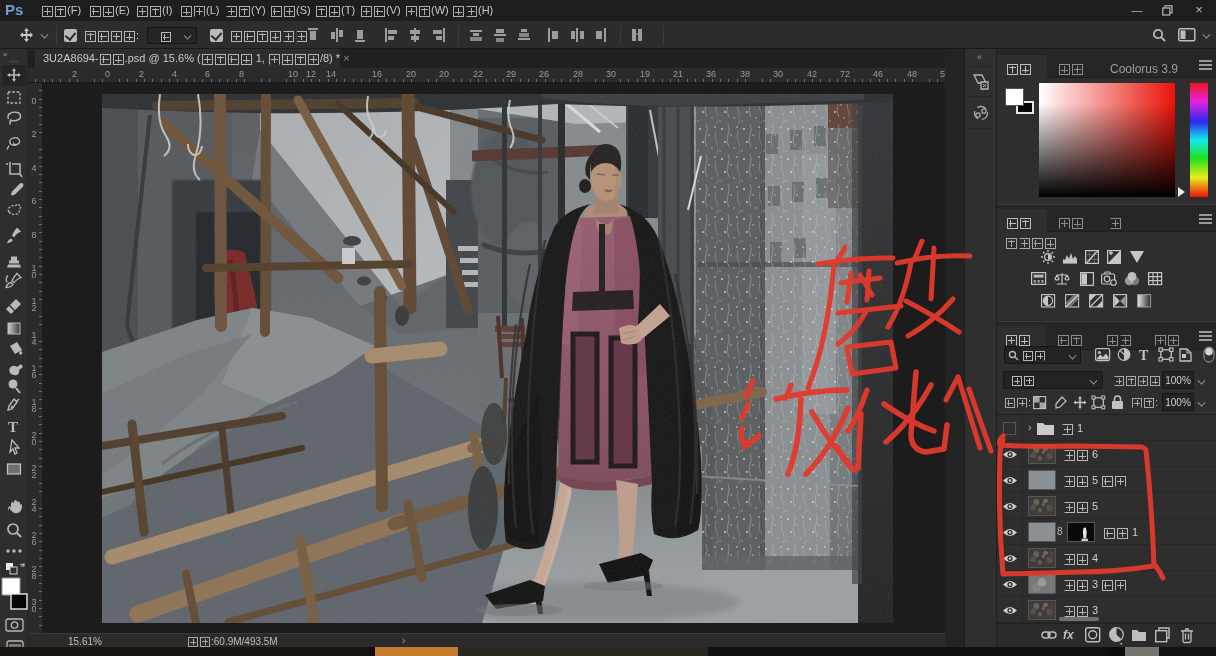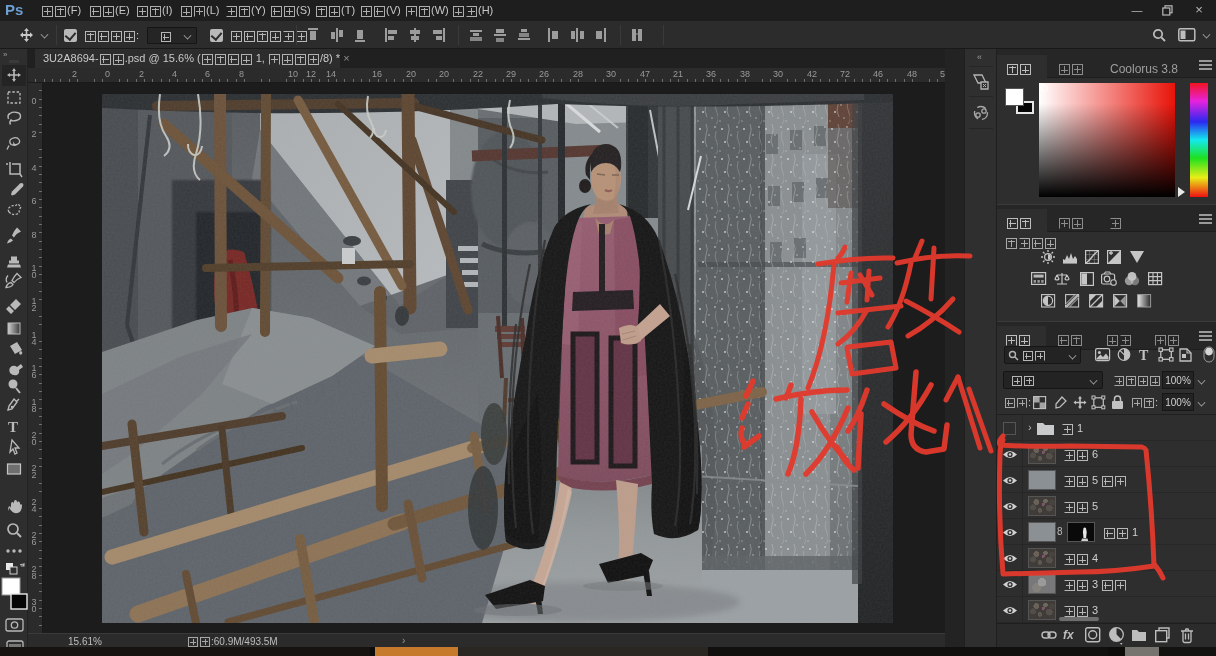--- a/index.html
+++ b/index.html
@@ -285,21 +285,21 @@
 <span class="rnum" style="left:278px;top:1px">12</span>
 <span class="rnum" style="left:298px;top:1px">14</span>
 <span class="rnum" style="left:344px;top:1px">16</span>
 <span class="rnum" style="left:378px;top:1px">20</span>
 <span class="rnum" style="left:411px;top:1px">20</span>
 <span class="rnum" style="left:445px;top:1px">22</span>
 <span class="rnum" style="left:478px;top:1px">29</span>
 <span class="rnum" style="left:511px;top:1px">26</span>
 <span class="rnum" style="left:545px;top:1px">28</span>
 <span class="rnum" style="left:578px;top:1px">30</span>
-<span class="rnum" style="left:612px;top:1px">47</span>
+<span class="rnum" style="left:612px;top:1px">19</span>
 <span class="rnum" style="left:645px;top:1px">21</span>
 <span class="rnum" style="left:678px;top:1px">36</span>
 <span class="rnum" style="left:712px;top:1px">38</span>
 <span class="rnum" style="left:745px;top:1px">30</span>
 <span class="rnum" style="left:779px;top:1px">42</span>
 <span class="rnum" style="left:812px;top:1px">72</span>
 <span class="rnum" style="left:845px;top:1px">46</span>
 <span class="rnum" style="left:879px;top:1px">48</span>
 <span class="rnum" style="left:912px;top:1px">50</span>
 </div>
@@ -653,21 +653,21 @@
       </svg>
  </div>
 </div>
 <div id="panels">
     <div style="position:absolute;right:3px;top:1px;color:#9a9a9a;font-size:9px">»</div>
 
  <div style="position:absolute;left:0;top:0;width:220px;height:29px;background:#262627;border-bottom:1px solid #1e1e1e"></div>
  <div style="position:absolute;left:0;top:6px;width:50px;height:23px;background:#2e2e2e"></div>
  <span class="ptab on" style="left:9px;top:13px"><i class="c s11 v2"></i><i class="c s11 v3"></i></span>
  <span class="ptab" style="left:61px;top:13px"><i class="c s11 v3"></i><i class="c s11"></i></span>
- <span class="ptab" style="left:113px;top:13px;font-size:12px">Coolorus 3.8</span>
+ <span class="ptab" style="left:113px;top:13px;font-size:12px">Coolorus 3.9</span>
  <div class="hamb" style="left:202px;top:11px"></div>
  <div style="position:absolute;left:19px;top:52px;width:18px;height:13px;background:#060606;border:2px solid #e6e6e6"></div>
  <div style="position:absolute;left:8px;top:39px;width:19px;height:18px;background:#ffffff;border:1px solid #555"></div>
  <div style="position:absolute;left:42px;top:34px;width:136px;height:114px;background-image:linear-gradient(to bottom,rgba(0,0,0,0) 18%,#000 100%),linear-gradient(to right,#ffffff,#e81309)"></div>
  <div style="position:absolute;left:44px;top:36px;width:7px;height:7px;border:1.5px solid #fff;border-radius:50%"></div>
  <div style="position:absolute;left:193px;top:34px;width:18px;height:114px;background:linear-gradient(to bottom,#f2131e,#e723de 16%,#2b28f0 34%,#14e9ed 50%,#1ee11e 66%,#e8ed17 83%,#ef1212)"></div>
  <div style="position:absolute;left:181px;top:138px;width:0;height:0;border:5px solid transparent;border-left:7px solid #e8e8e8"></div>
 
  <div style="position:absolute;left:0;top:155px;width:220px;height:28px;background:#262627;border-bottom:1px solid #1e1e1e;border-top:1px solid #3a3a3a"></div>
  <div style="position:absolute;left:0;top:160px;width:50px;height:23px;background:#2e2e2e"></div>

